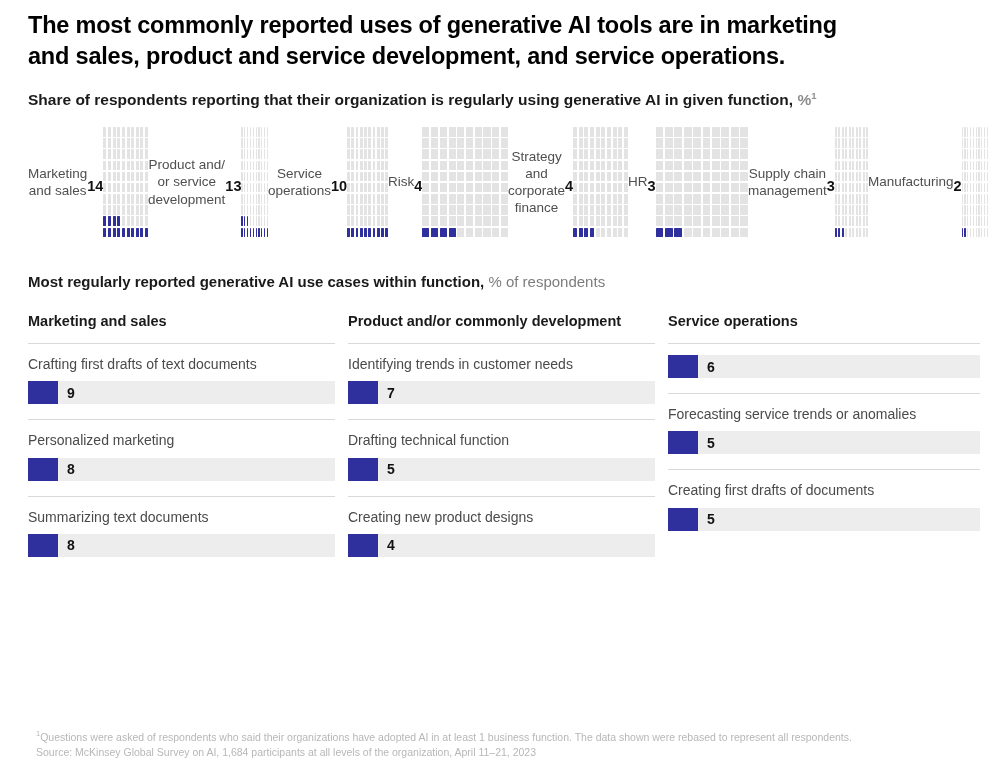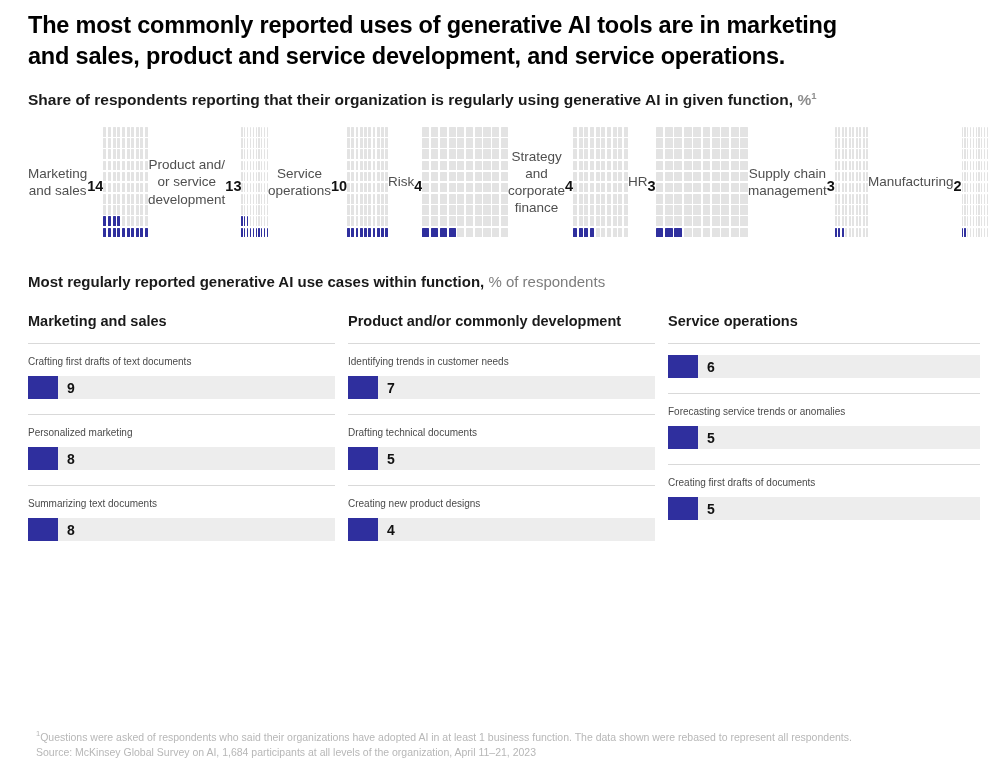--- a/index.html
+++ b/index.html
@@ -135,21 +135,21 @@
   .uc-row { position: relative; }
   .uc-divider {
     height: 1px;
     background: #d9d9d9;
     margin-bottom: 11px;
     width: 307px;
   }
   .uc-col.third .uc-divider { width: 312px; }
 
   .uc-label {
-    font-size: 10px;
+    font-size: 14px;
     color: #4a4a4a;
     line-height: 1.3;
     margin-bottom: 8px;
     white-space: nowrap;
   }
 
   .uc-bar-track {
     position: relative;
     height: 23px;
     width: 307px;
@@ -1098,21 +1098,21 @@
           <div class="uc-divider"></div>
           <div class="uc-label">Identifying trends in customer needs</div>
           <div class="uc-bar-track">
             <div class="uc-bar-fill" style="width: 30px;"></div>
             <span class="uc-bar-value">7</span>
           </div>
         </div>
         <div class="uc-row-spacer"></div>
         <div class="uc-row">
           <div class="uc-divider"></div>
-          <div class="uc-label">Drafting technical documents</div>
+          <div class="uc-label">Drafting technical function</div>
           <div class="uc-bar-track">
             <div class="uc-bar-fill" style="width: 30px;"></div>
             <span class="uc-bar-value">5</span>
           </div>
         </div>
         <div class="uc-row-spacer"></div>
         <div class="uc-row">
           <div class="uc-divider"></div>
           <div class="uc-label">Creating new product designs</div>
           <div class="uc-bar-track">

